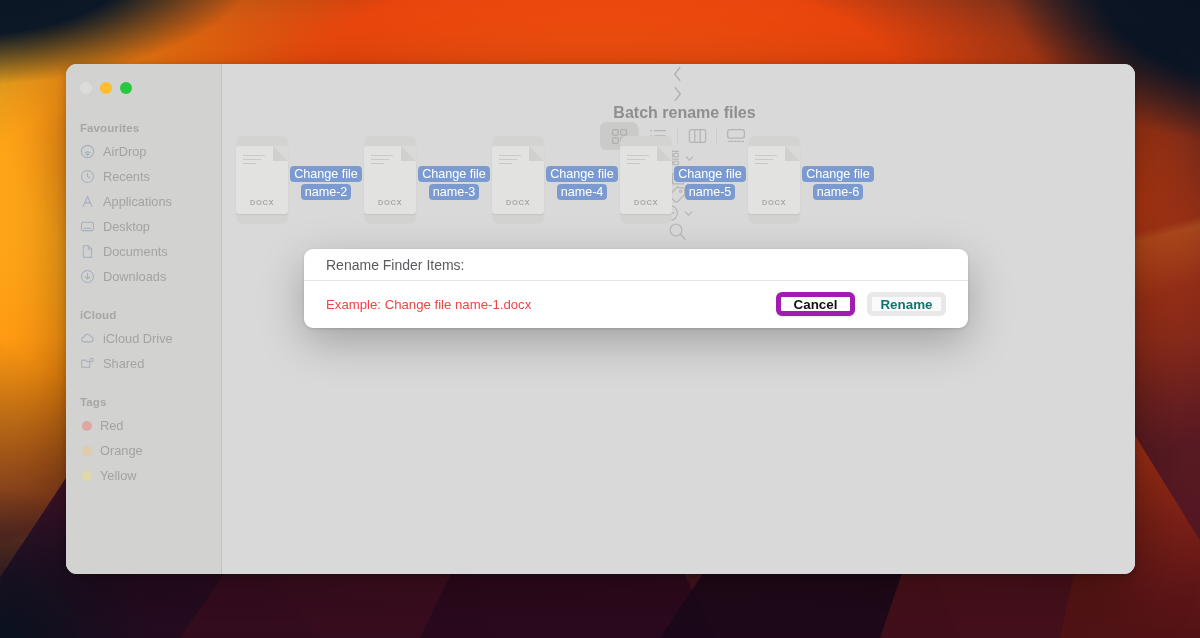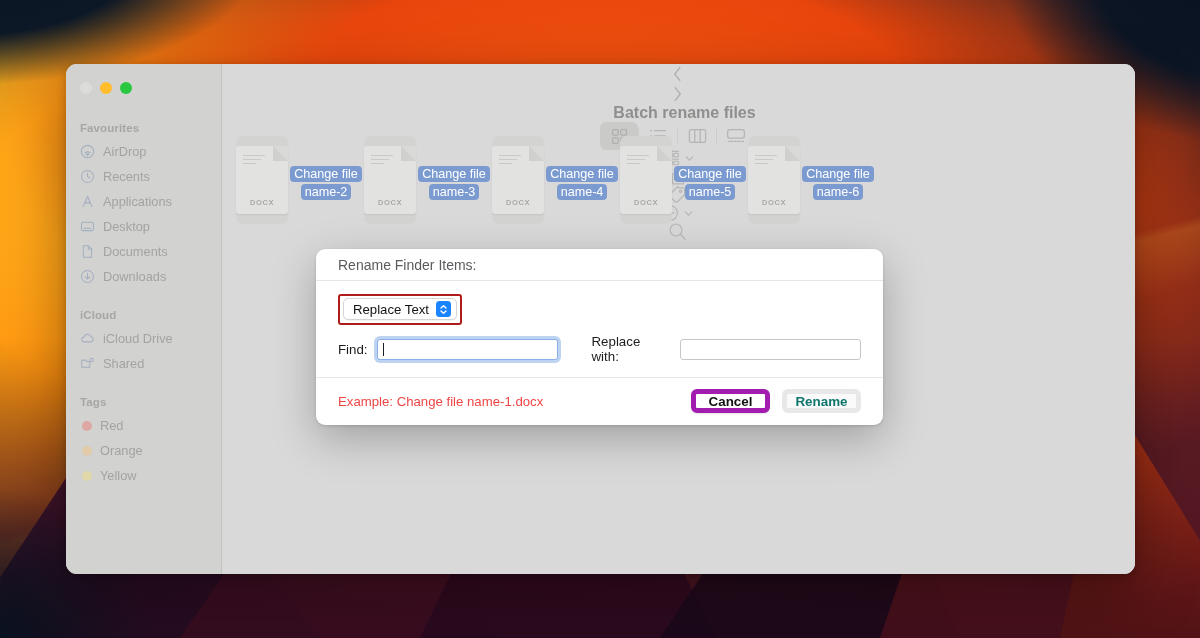--- a/index.html
+++ b/index.html
@@ -175,21 +175,21 @@
     max-width:92px; text-align:center; font-size:12.6px; line-height:18px;
     color:#ffffff;
   }
   .fname span{
     background:#7b9bd0; border-radius:4px; padding:1px 4px;
     box-decoration-break:clone; -webkit-box-decoration-break:clone;
   }
 
   
   #dialog{
-    position:absolute; left:316px; top:249px; width:567px;
+    position:absolute; left:304px; top:249px; width:664px;
     background:#ffffff; border-radius:9px;
     box-shadow:0 14px 44px rgba(0,0,0,0.26), 0 1px 3px rgba(0,0,0,0.14);
     overflow:hidden;
     font-size:13.5px; color:#1c1c1e;
     z-index:50;
   }
   .dlg-title{
     height:32px; display:flex; align-items:center;
     color:#5b5b5f; font-size:14px;
     border-bottom:1px solid #e6e6e6;
@@ -561,47 +561,20 @@
         </div>
 
       </div>
     </div>
   </div>
 
   <div id="dialog">
 
     <div class="dlg-title">Rename Finder Items:</div>
 
-    <div class="dlg-mid">
-
-      <div class="popup-wrap">
-        <div class="popup">
-          <span>Replace Text</span>
-          <span class="stepper">
-            <svg width="9" height="11" viewBox="0 0 9 11" fill="none" stroke="#ffffff" stroke-width="1.35" stroke-linecap="round" stroke-linejoin="round">
-              <path d="M2 4.1 4.5 1.7 7 4.1"></path>
-                <path d="M2 6.9 4.5 9.3 7 6.9"></path>
-            </svg>
-          </span>
-        </div>
-      </div>
-
-      <div class="fields">
-        <span class="lbl">Find:</span>
-        <div class="inp focused" id="find-wrap">
-          <span placeholder=""></span>
-          <span class="caret"></span>
-        </div>
-        <div class="spacer-mid"></div>
-        <span class="lbl">Replace with:</span>
-        <div class="inp" id="repl-wrap">
-          <span placeholder=""></span>
-        </div>
-      </div>
-    </div>
 
     <div class="dlg-bot">
       <span class="example">Example: Change file name-1.docx</span>
       <div class="btns">
         <div class="btn">Cancel</div>
         <div class="btn disabled">Rename</div>
       </div>
     </div>
   </div>
 </div>

